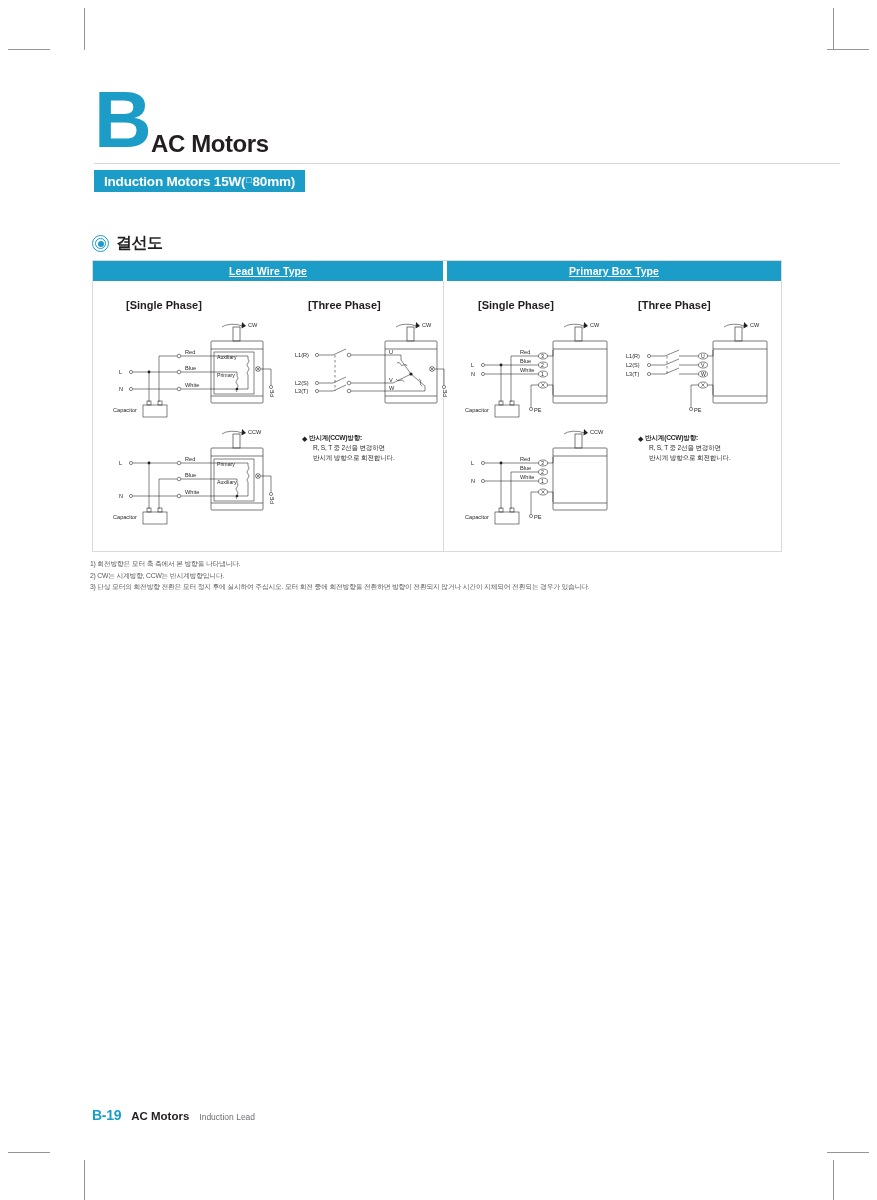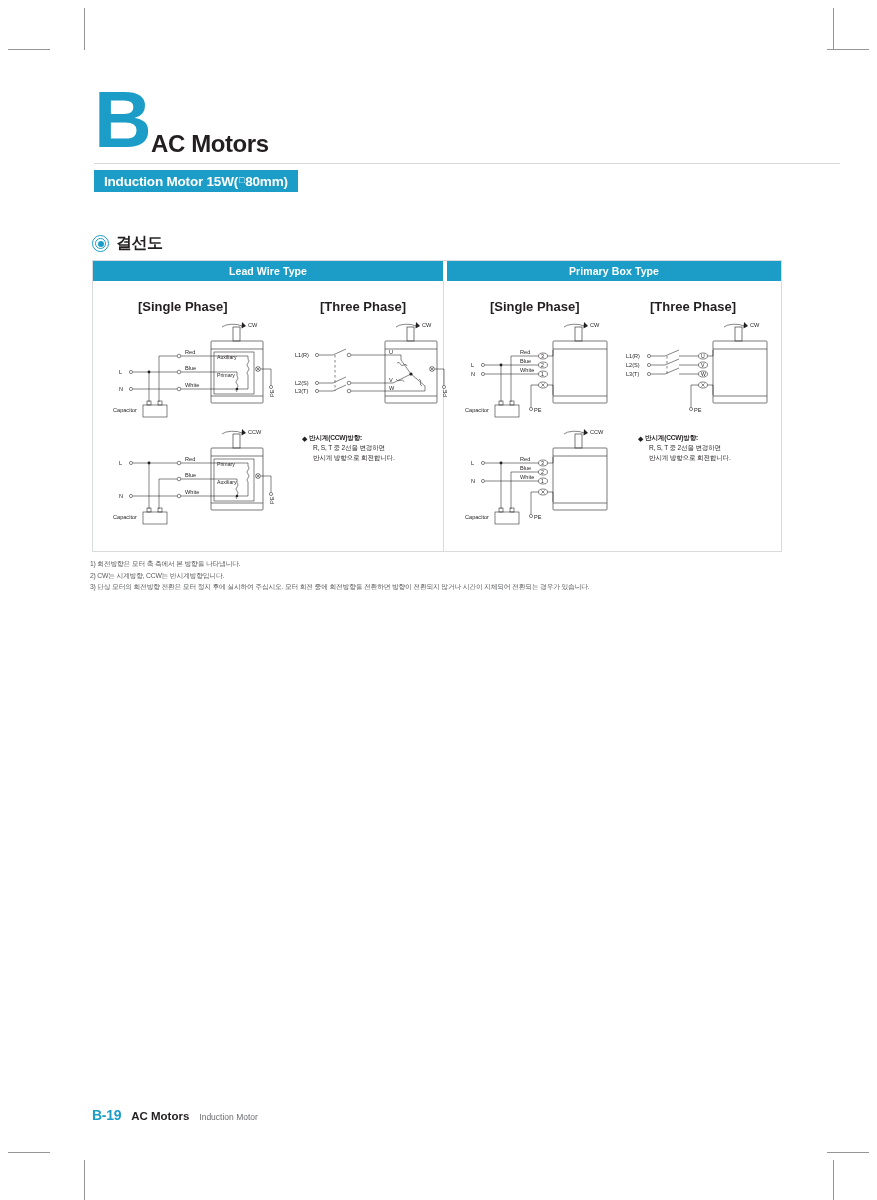--- a/index.html
+++ b/index.html
@@ -50,30 +50,30 @@
   .sect-name{font-size:16px;font-weight:bold;color:#231f20;letter-spacing:-.5px;}
 
   
   .panel{
     position:absolute;left:92px;top:260px;width:690px;height:292px;
     border:1px solid #d9dadb;background:#ffffff;box-sizing:border-box;
   }
   .thead{position:absolute;left:0;top:0;width:100%;height:20px;display:flex;}
   .thead .cell{
     background:#1b9dc8;color:#fff;font-size:10.5px;font-weight:bold;
-    display:flex;align-items:center;justify-content:center;letter-spacing:.1px;
+    display:flex;align-items:center;justify-content:center;letter-spacing:.1px;text-decoration:underline;
   }
   .thead .c1{width:350px;}
   .thead .gap{width:4px;background:#ffffff;}
   .thead .c2{flex:1;}
   .vdiv{position:absolute;left:350px;top:20px;width:1px;height:271px;background:#d9dadb;}
 
   
   .dgrid{position:absolute;left:0;top:20px;width:100%;height:271px;}
-  .phlabel{position:absolute;font-size:13px;font-weight:bold;color:#231f20;margin-left:12px;}
+  .phlabel{position:absolute;font-size:11px;font-weight:bold;color:#231f20;}
 
   
   .dg{position:absolute;}
 
   
   .note{position:absolute;font-size:6.6px;color:#231f20;line-height:1.55;letter-spacing:-.2px;}
   .note .t{font-weight:bold;}
   .note .bullet{position:absolute;left:-7px;top:1px;font-size:7px;}
 
   
@@ -106,21 +106,21 @@
   <div class="cropline cm-h" style="left:8px;top:1152px;width:42px;"></div>
   <div class="cropline cm-v" style="left:833px;top:1160px;height:40px;"></div>
   <div class="cropline cm-h" style="left:827px;top:1152px;width:42px;"></div>
 
   <div class="hdr">
     <div class="bigB">B</div>
     <div class="hdr-title">AC Motors</div>
   </div>
   <div class="hdr-rule"></div>
   <div class="subbar">
-    <span>Induction Motor 15W(</span>
+    <span>Induction Motors 15W(</span>
       <span class="sq">□</span>
       <span>80mm)</span>
   </div>
 
   <div class="sect">
     <span class="sect-ico">
         <i class="o"></i>
         <i class="m"></i>
         <i class="c"></i>
       </span>
@@ -485,16 +485,16 @@
 
   <div class="fnotes">
     <div>1) 회전방향은 모터 축 측에서 본 방향을 나타냅니다.</div>
     <div>2) CW는 시계방향, CCW는 반시계방향입니다.</div>
     <div>3) 단상 모터의 회전방향 전환은 모터 정지 후에 실시하여 주십시오. 모터 회전 중에 회전방향을 전환하면 방향이 전환되지 않거나 시간이 지체되어 전환되는 경우가 있습니다.</div>
   </div>
 
   <div class="footer">
     <span class="f-num">B-19</span>
     <span class="f-a">AC Motors</span>
-    <span class="f-b">Induction Motor</span>
+    <span class="f-b">Induction Lead</span>
   </div>
 
 </div>
 
 </body></html>

